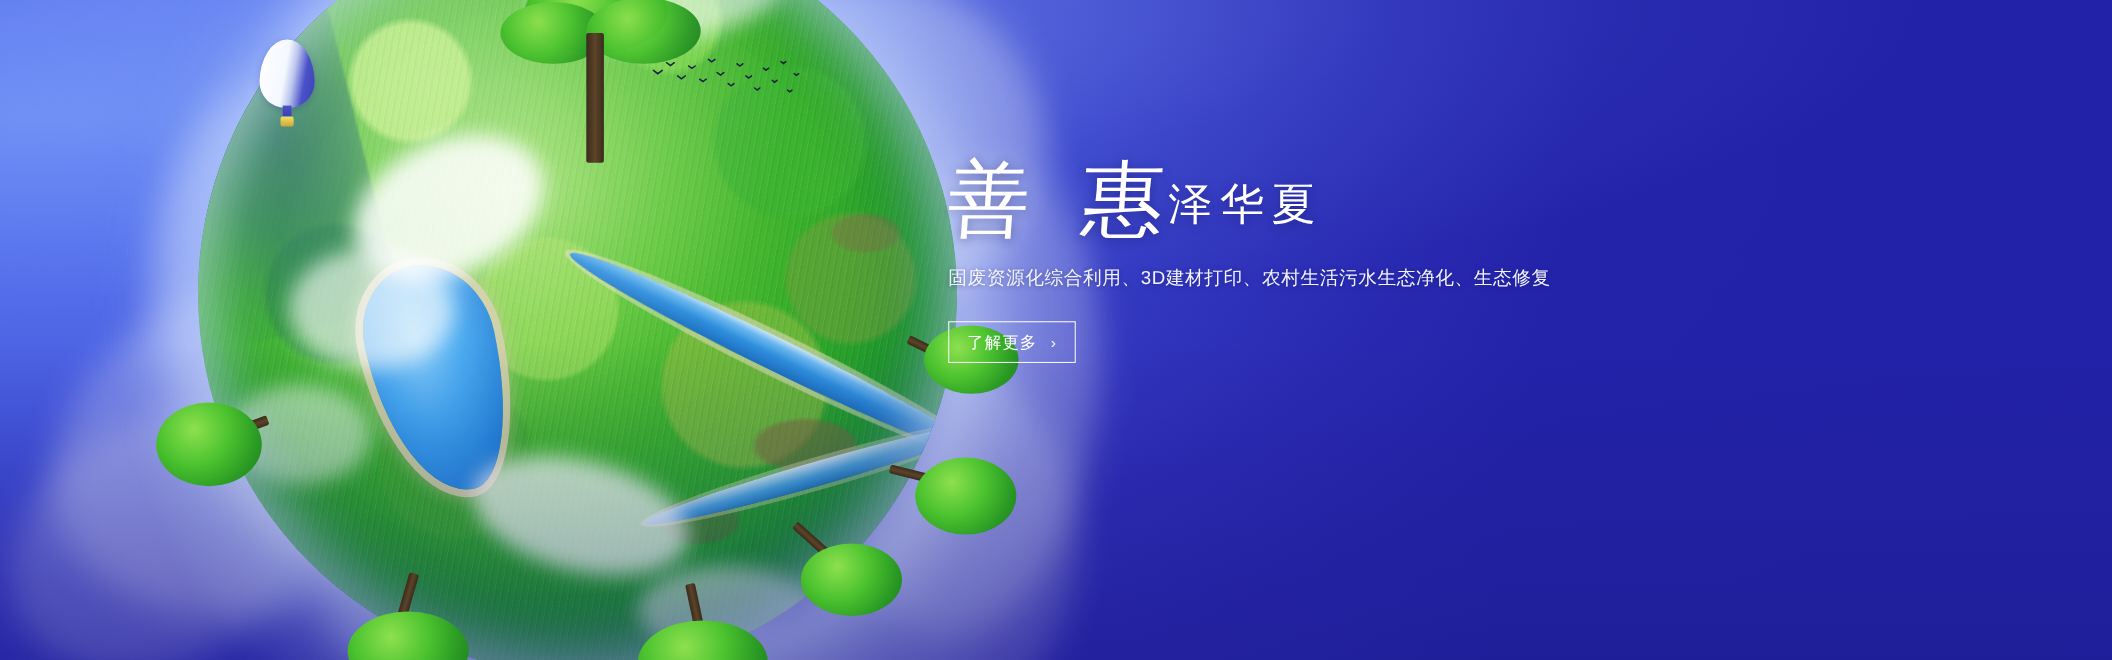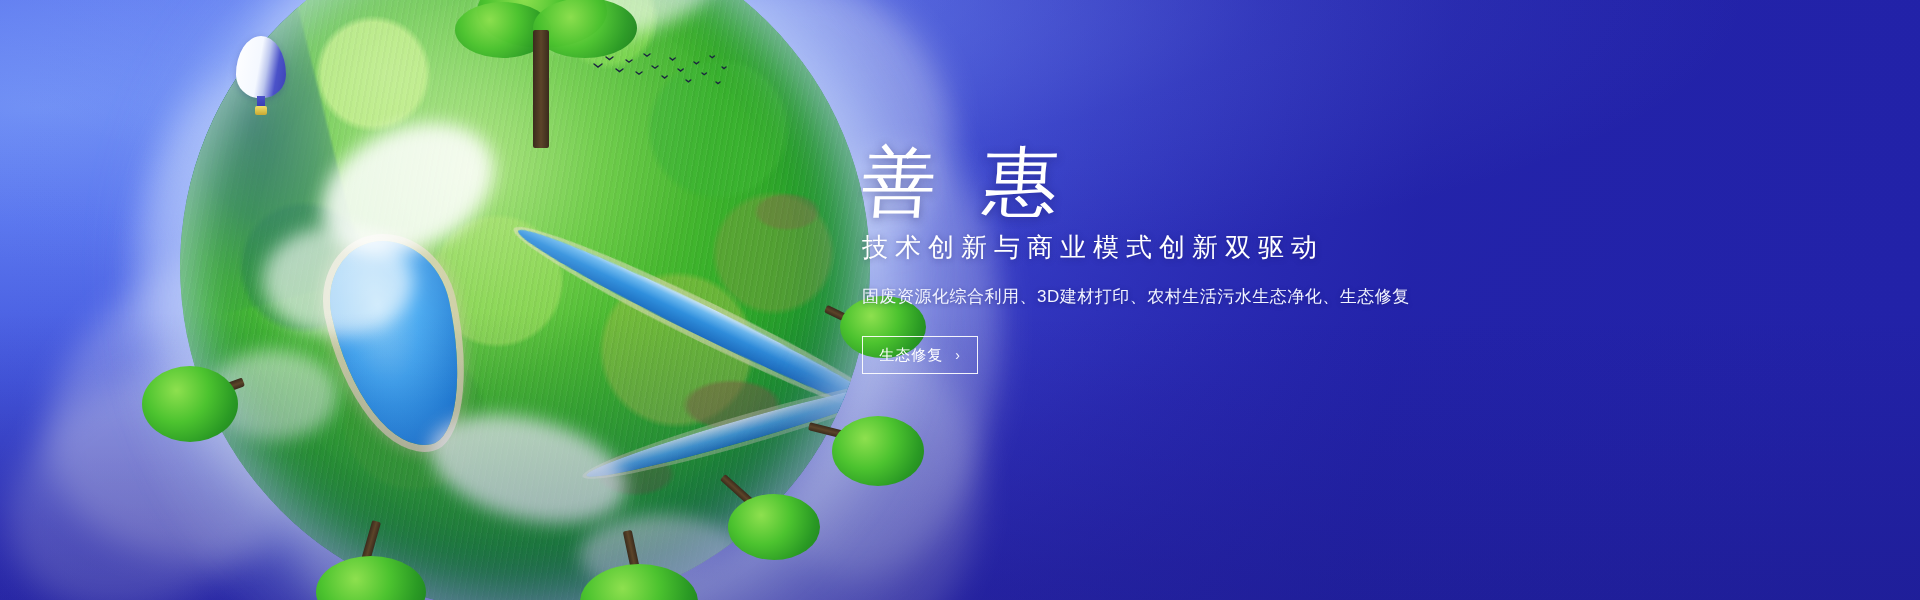--- a/index.html
+++ b/index.html
@@ -350,25 +350,25 @@
   </div>
 
   <div class="bg-bottomdark"></div>
 
   <div class="content">
 
     <div class="headline">
       <span class="h-big">善</span>
       <span class="h-gap"></span>
       <span class="h-big">惠</span>
+      <span class="h-small">泽华夏</span>
     </div>
 
-    <div class="subtitle">技术创新与商业模式创新双驱动</div>
 
     <div class="desc">固废资源化综合利用、3D建材打印、农村生活污水生态净化、生态修复</div>
 
     <div class="cta">
-      <span>生态修复</span>
+      <span>了解更多</span>
       <span class="chev">›</span>
     </div>
 
   </div>
 </div>
 
 </body></html>

